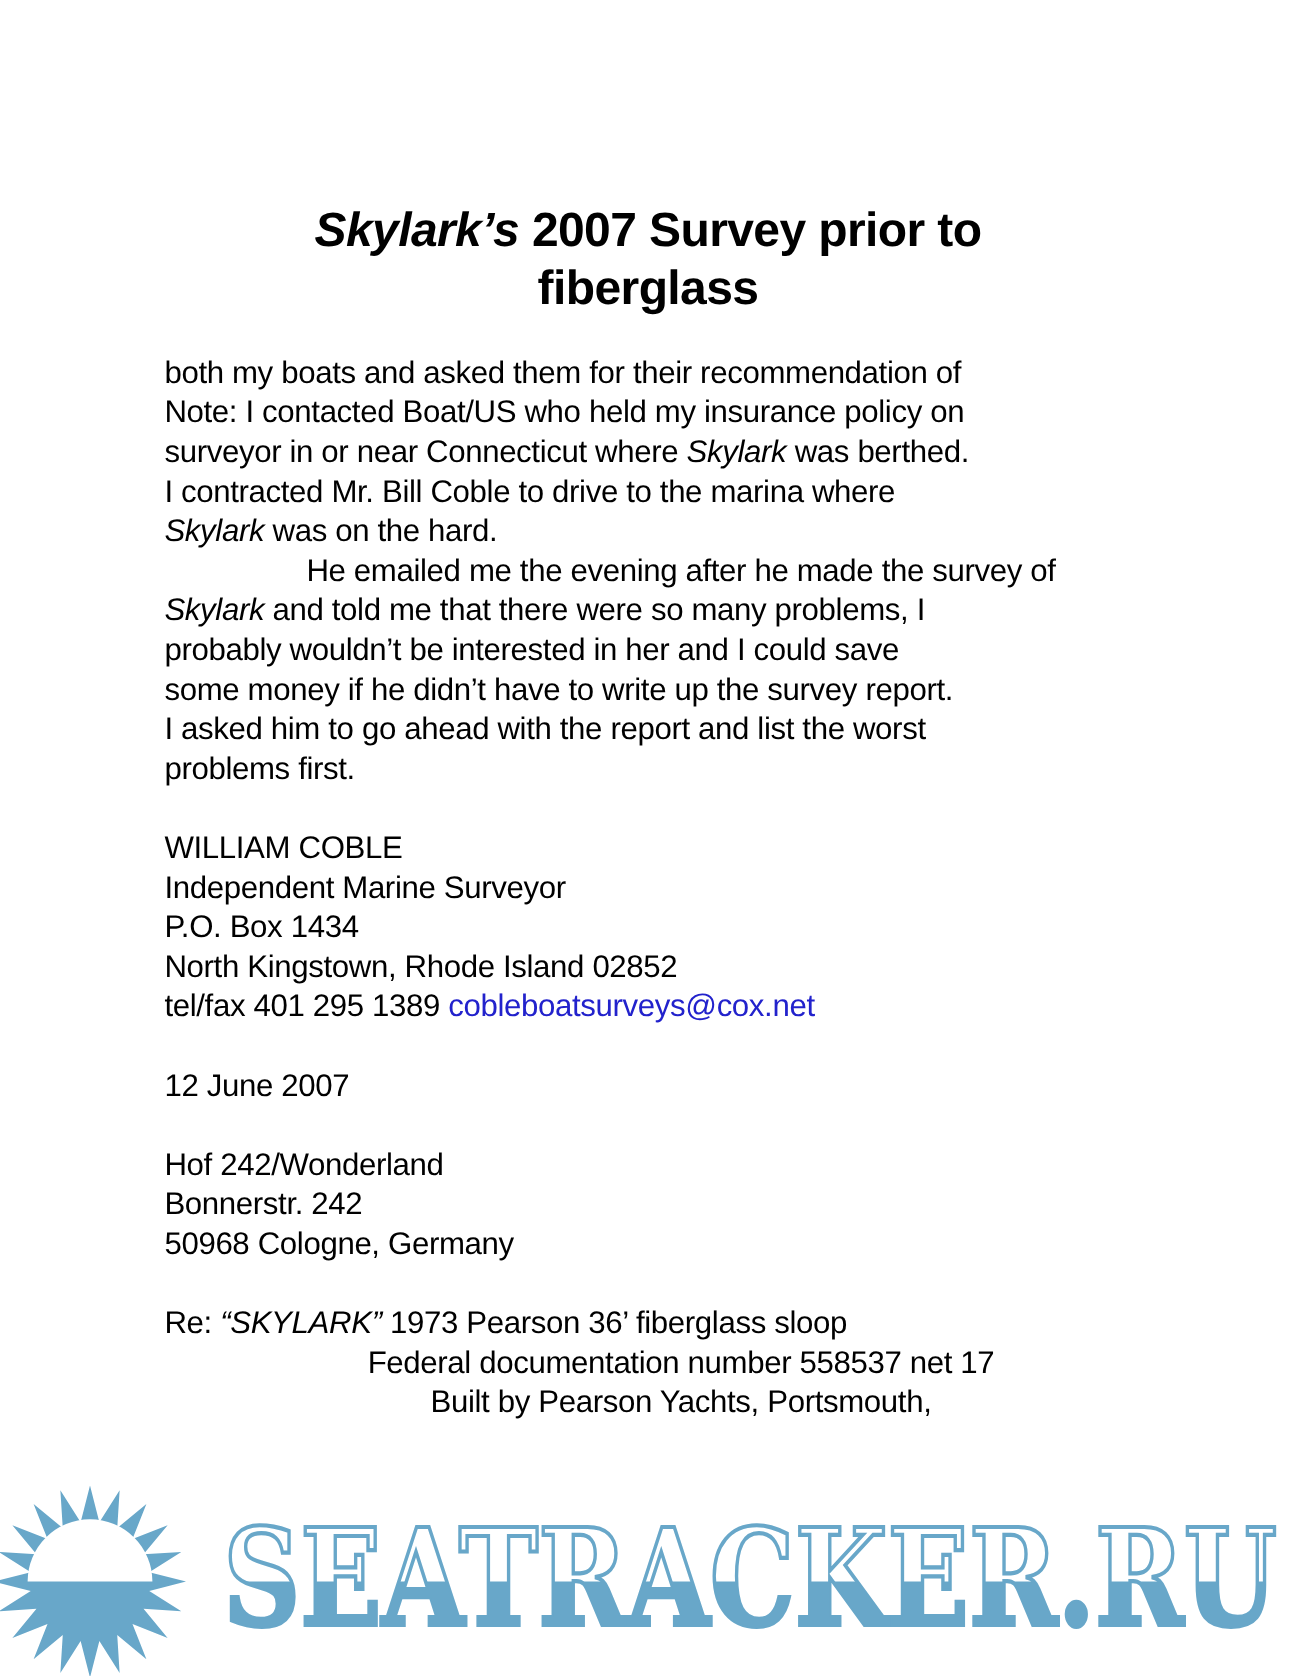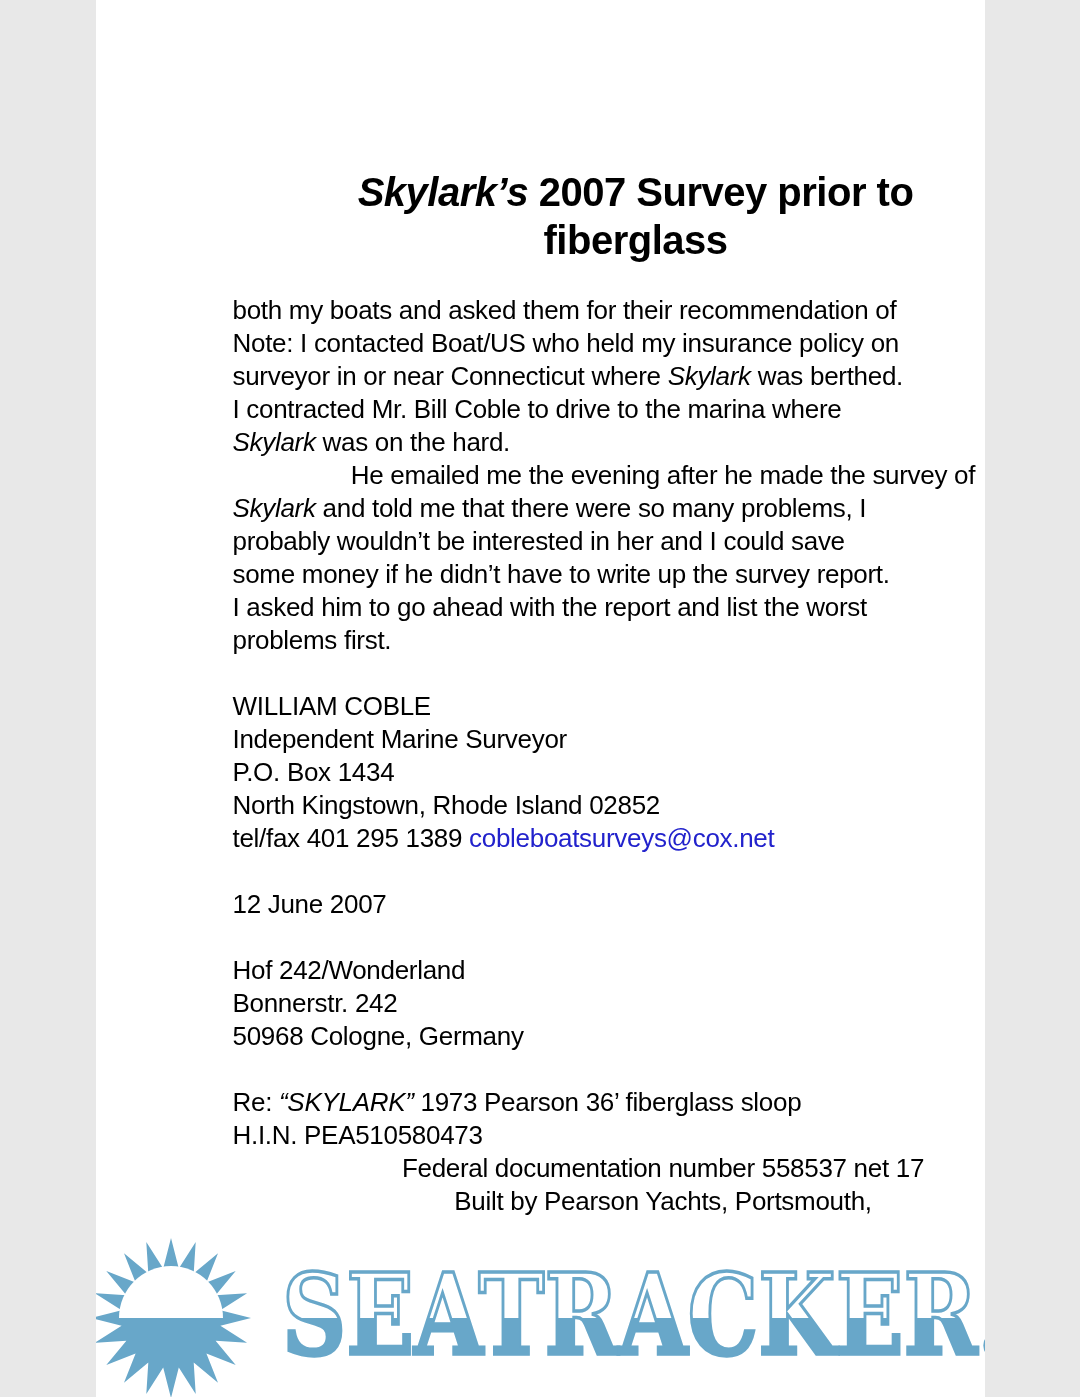--- a/index.html
+++ b/index.html
@@ -1,18 +1,18 @@
 <!DOCTYPE html>
 <html style="--page: #FFFFFF; --text: #000000; --link: #2222CC; --watermark: #68A7C9;"><head>
 <meta charset="utf-8">
 <style>
   html,body{margin:0;padding:0;background:#e8e8e8;}
   .page{
     position:relative;
-    width:889px;height:1397px;
+    width:1080px;height:1397px;
     margin:0 auto;
     background:var(--page,#fff);
     color:var(--text,#000);
     overflow:hidden;
     font-family:"Liberation Sans","DejaVu Sans",sans-serif;
   }
   .content{
     position:absolute;left:137px;top:168px;width:806px;
     font-size:26px;line-height:33px;letter-spacing:-0.3px;
   }
@@ -85,21 +85,20 @@
       </div>
 
     <div class="block gap">
         <div class="line"><span>Hof 242/Wonderland</span></div>
         <div class="line"><span>Bonnerstr. 242</span></div>
         <div class="line"><span>50968 Cologne, Germany</span></div>
       </div>
 
     <div class="block gap">
         <div class="line"><span>Re: </span><span class="i">“SKYLARK”</span><span> 1973 Pearson 36’ fiberglass sloop</span></div>
-        <div class="line"><span>H.I.N. PEA510580473</span></div>
         <div class="line ind"><span>Federal documentation number 558537 net 17</span></div>
         <div class="line ind"><span>Built by Pearson Yachts, Portsmouth,</span></div>
       </div>
   </div>
 
   <svg class="watermark" width="1080" height="159" viewBox="0 0 1080 159">
     <defs>
       <clipPath id="wm-bottom">
         <rect x="150" y="80" width="930" height="79"></rect>
       </clipPath>

